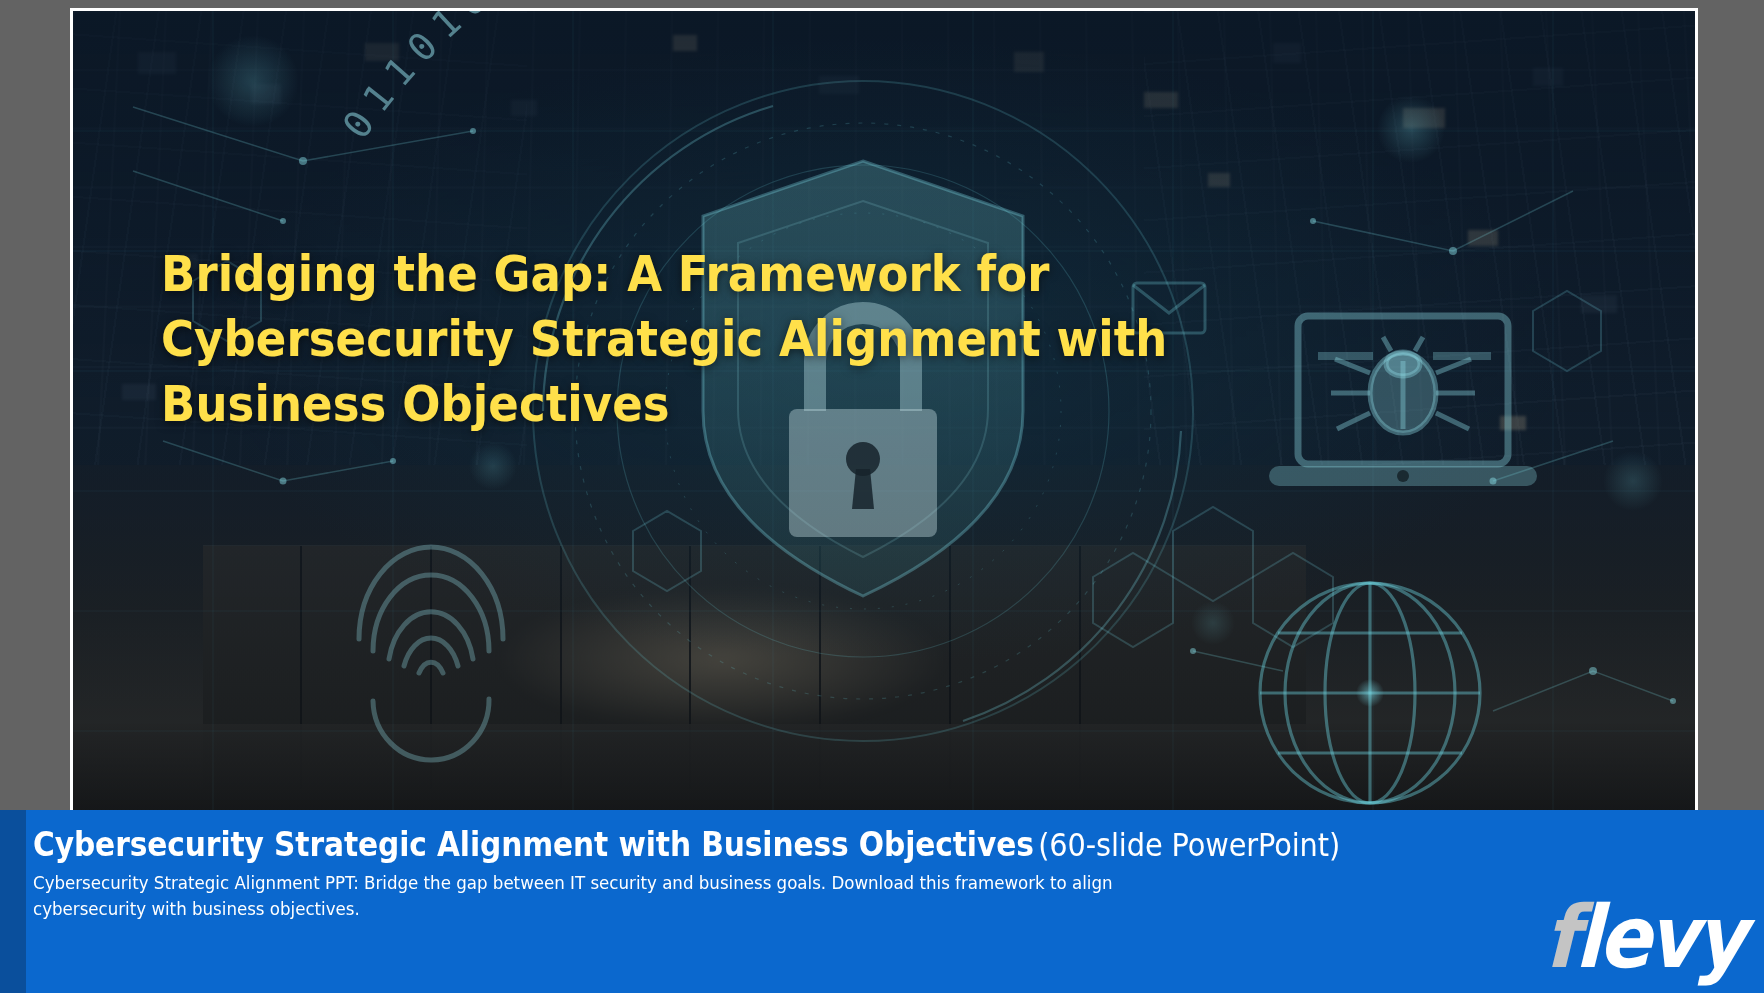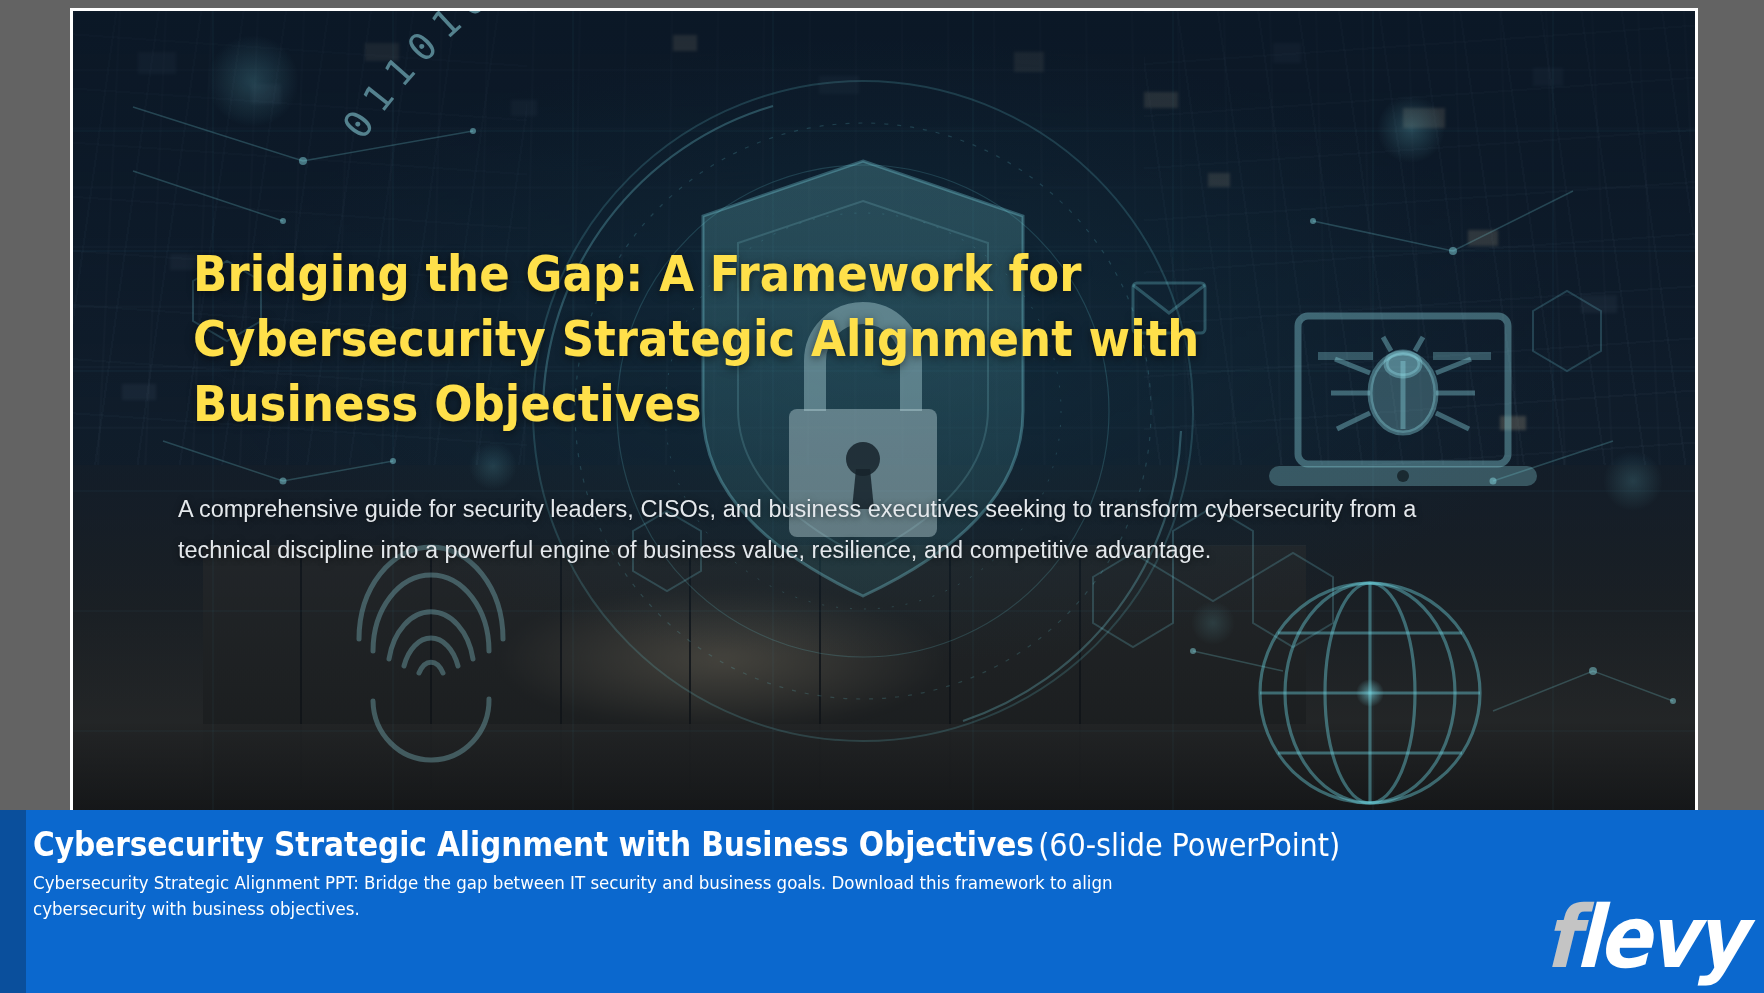--- a/index.html
+++ b/index.html
@@ -95,21 +95,21 @@
       linear-gradient(180deg, rgba(12,26,42,.78) 0%, rgba(12,26,42,.55) 48%, rgba(10,16,22,.48) 100%);
   }
 
   
   .hud{position:absolute;inset:0;}
   .hud svg{position:absolute;inset:0;width:100%;height:100%;}
 
   
   #slide-title{
     position:absolute;
-    left:120px; top:231px; width:1120px;
+    left:88px; top:231px; width:1120px;
     color:#FFE04A;
     font-family:"DejaVu Sans Condensed","Liberation Sans", sans-serif;
     font-weight:bold;
     font-size:50px;
     line-height:1.30;
     letter-spacing:.1px;
     text-shadow:0 2px 10px rgba(0,0,0,.55);
   }
   #slide-subtitle{
     position:absolute;
@@ -353,21 +353,20 @@
           <circle cx="180" cy="70" r="46" fill="url(#glowA)" opacity=".35"></circle>
           <circle cx="1338" cy="118" r="34" fill="url(#glowA)" opacity=".40"></circle>
           <circle cx="1560" cy="470" r="30" fill="url(#glowA)" opacity=".30"></circle>
           <circle cx="420" cy="455" r="24" fill="url(#glowA)" opacity=".28"></circle>
           <circle cx="1140" cy="612" r="22" fill="url(#glowA)" opacity=".25"></circle>
         </g>
       </svg>
     </div>
 
     <div id="slide-title">Bridging the Gap: A Framework for Cybersecurity Strategic Alignment with Business Objectives</div>
-    <div id="slide-subtitle">A comprehensive guide for security leaders, CISOs, and business executives seeking to transform cybersecurity from a technical discipline into a powerful engine of business value, resilience, and competitive advantage.</div>
 
   </div>
 </div>
 
 <div id="flevy-banner">
   <div id="banner-edge"></div>
 
   <div id="banner-text">
     <div id="banner-title-line">
       <span id="banner-title">Cybersecurity Strategic Alignment with Business Objectives</span>

